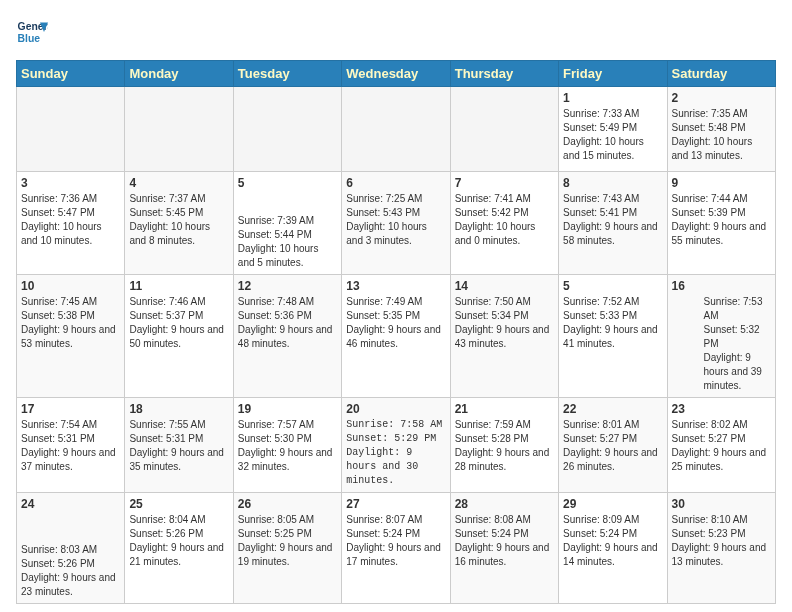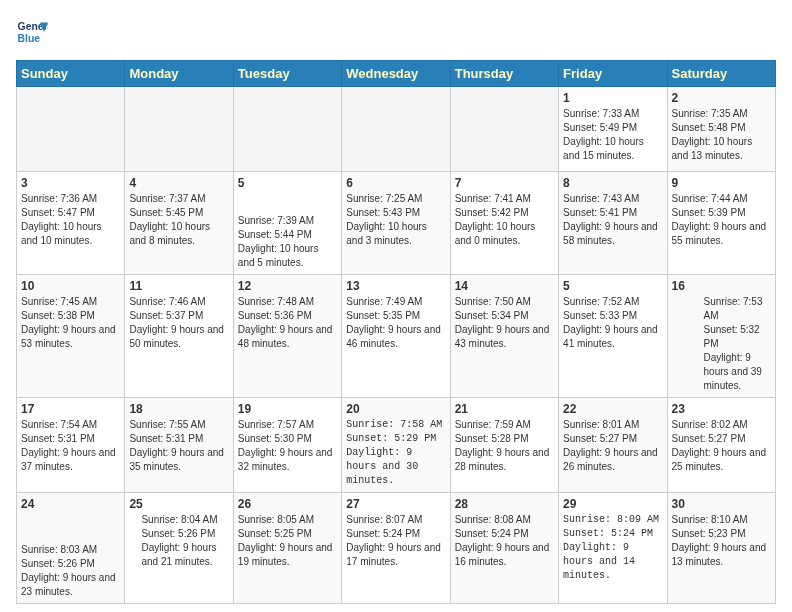--- a/index.html
+++ b/index.html
@@ -262,21 +262,21 @@
       </tr>
       <tr>
         <td class="shaded">
           <span class="day-num">24</span>
           <div class="day-info" style="white-space: pre-line; margin-top: 32px;">Sunrise: 8:03 AM
 Sunset: 5:26 PM
 Daylight: 9 hours and 23 minutes.</div>
         </td>
         <td>
           <span class="day-num">25</span>
-          <div class="day-info" style="white-space: pre-line; margin-left: 12px;">Sunrise: 8:04 AM
+          <div class="day-info" style="white-space: pre-line;">Sunrise: 8:04 AM
 Sunset: 5:26 PM
 Daylight: 9 hours and 21 minutes.</div>
         </td>
         <td class="shaded">
           <span class="day-num">26</span>
           <div class="day-info" style="white-space: pre-line;">Sunrise: 8:05 AM
 Sunset: 5:25 PM
 Daylight: 9 hours and 19 minutes.</div>
         </td>
         <td>
@@ -286,21 +286,21 @@
 Daylight: 9 hours and 17 minutes.</div>
         </td>
         <td class="shaded">
           <span class="day-num">28</span>
           <div class="day-info" style="white-space: pre-line;">Sunrise: 8:08 AM
 Sunset: 5:24 PM
 Daylight: 9 hours and 16 minutes.</div>
         </td>
         <td>
           <span class="day-num">29</span>
-          <div class="day-info" style="white-space: pre-line; font-family: Liberation Mono, monospace;">Sunrise: 8:09 AM
+          <div class="day-info" style="white-space: pre-line;">Sunrise: 8:09 AM
 Sunset: 5:24 PM
 Daylight: 9 hours and 14 minutes.</div>
         </td>
         <td class="shaded">
           <span class="day-num">30</span>
           <div class="day-info" style="white-space: pre-line;">Sunrise: 8:10 AM
 Sunset: 5:23 PM
 Daylight: 9 hours and 13 minutes.</div>
         </td>
       </tr>

